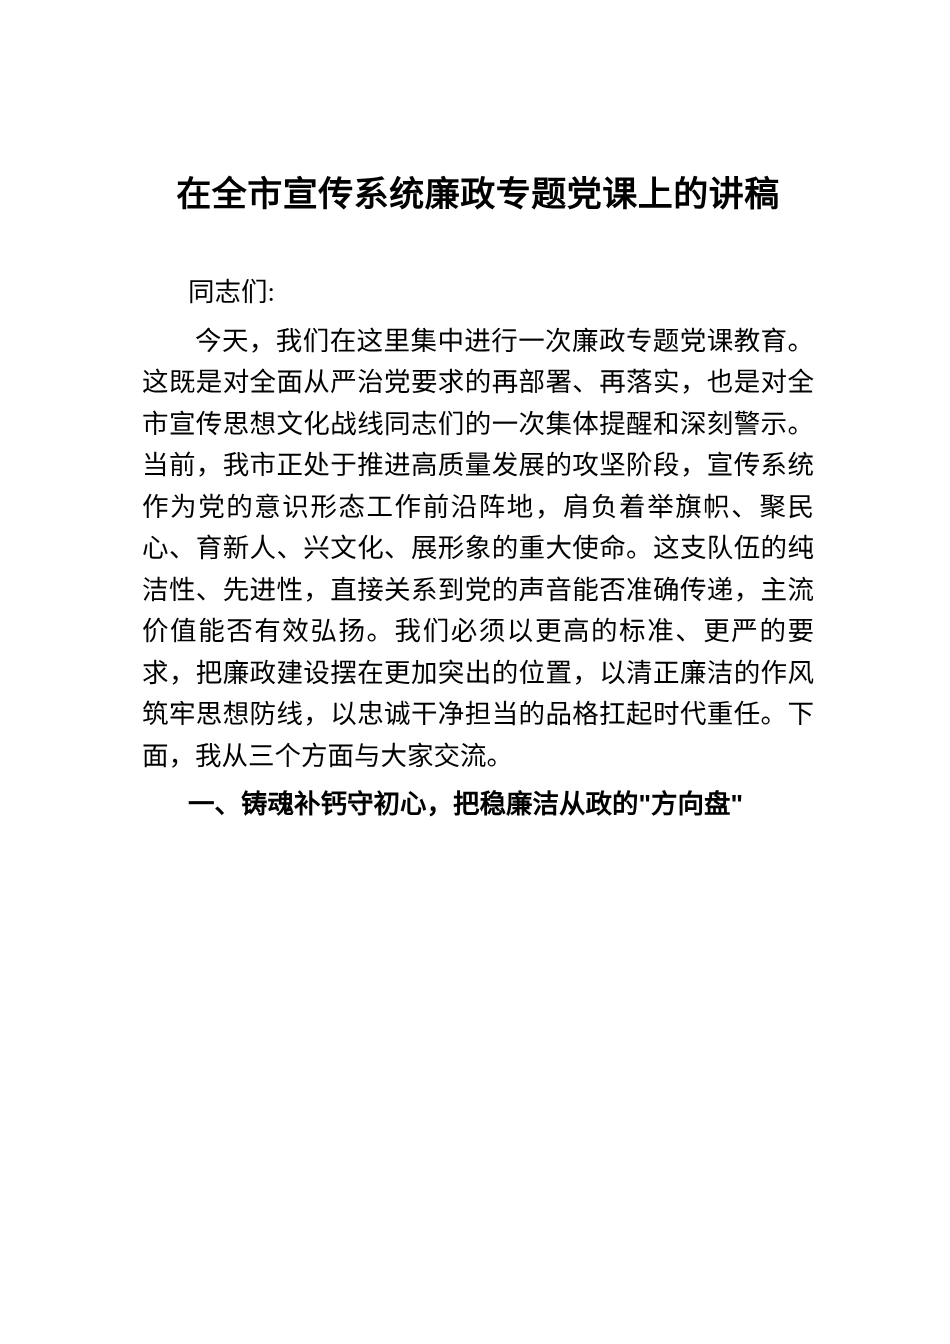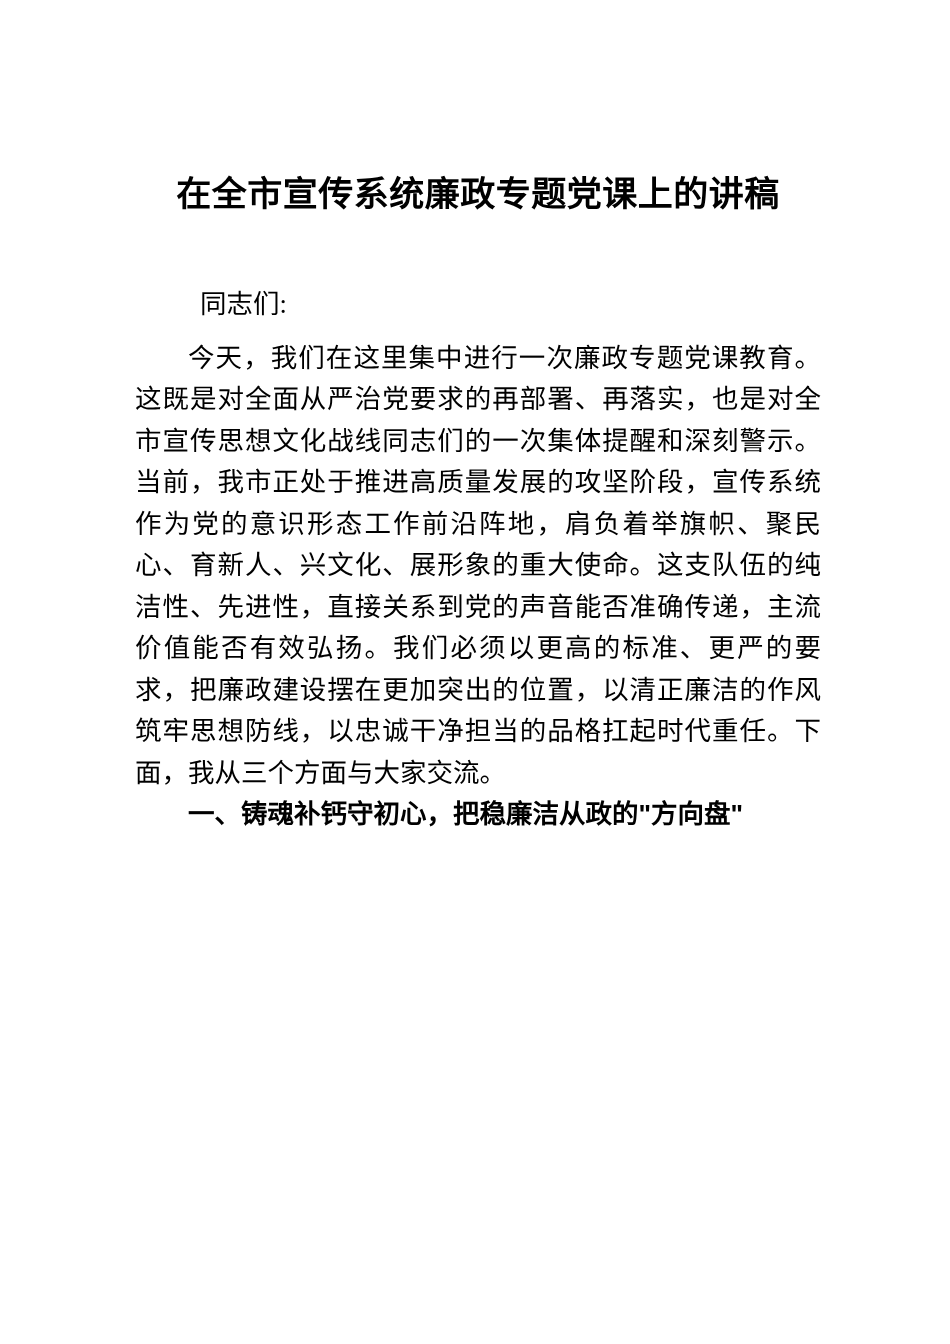--- a/index.html
+++ b/index.html
@@ -35,33 +35,33 @@
     font-size: 35px;
     line-height: 44px;
     letter-spacing: 0.5px;
     text-align: center;
     color: #000000;
     padding-top: 172px;
     white-space: nowrap;
   }
 
   .salutation {
-    margin: 12px;
+    margin: 0;
     padding: 0;
     font-size: 26.5px;
     line-height: 41.5px;
     text-align: justify;
     text-align-last: left;
     text-indent: 2em;
     padding-top: 56px;
     color: #000000;
   }
 
   .body-para {
-    margin: 0;
+    margin: 7px;
     padding: 0;
     font-size: 26.5px;
     line-height: 41.5px;
     text-align: justify;
     text-align-last: left;
     text-indent: 2em;
     color: #000000;
   }
 
   .section-heading {

